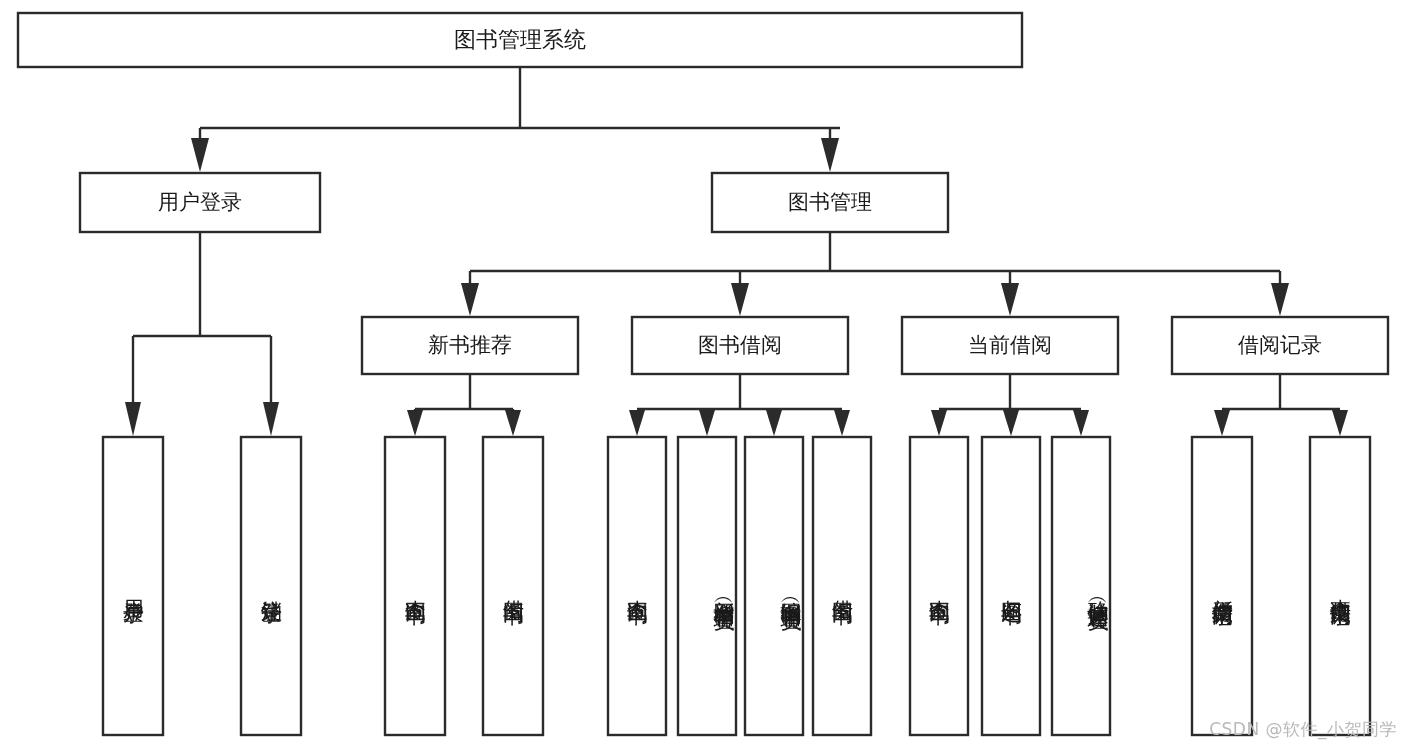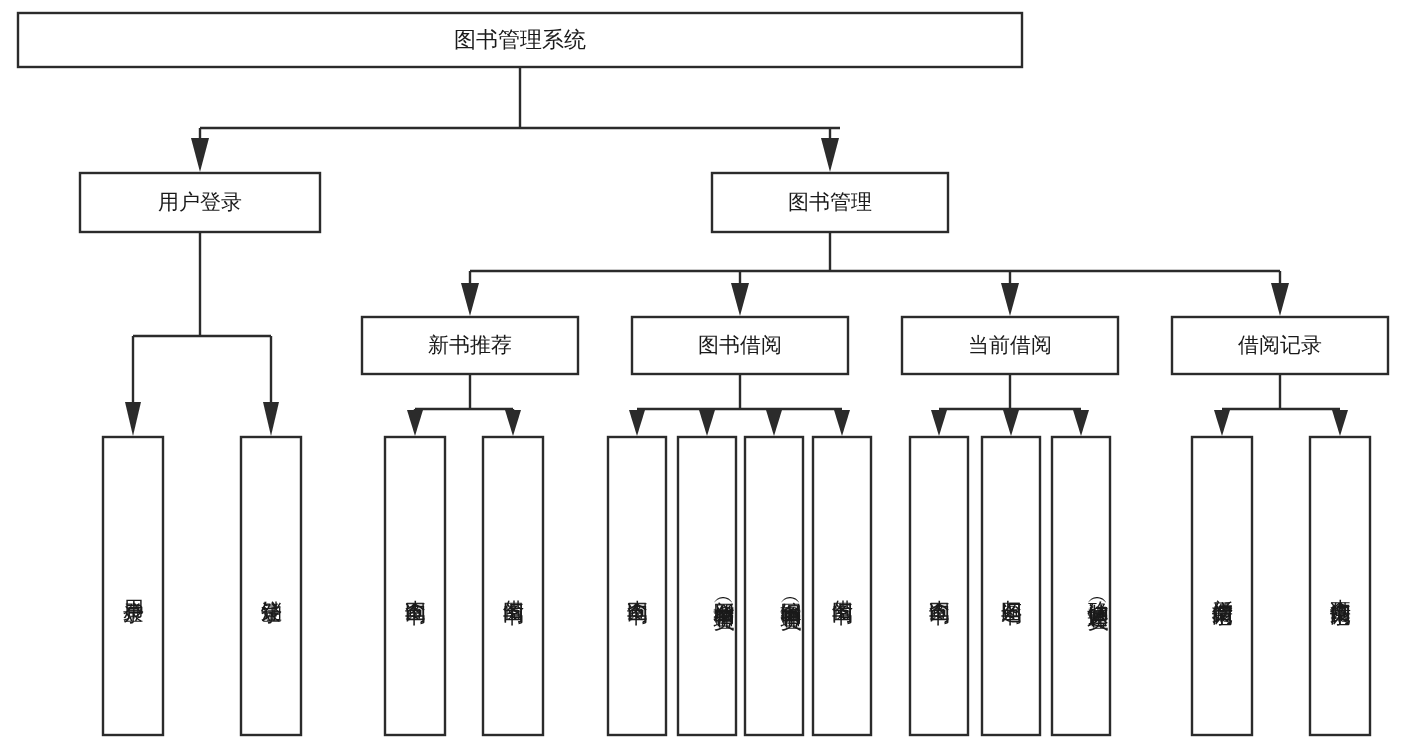--- a/index.html
+++ b/index.html
@@ -204,13 +204,14 @@
   <div class="leaf-label-wrap" style="left:608px;  top:437px; width:58px;  height:298px;">查询图书</div>
   <div class="leaf-label-wrap" style="left:678px;  top:437px; width:58px;  height:298px; align-items:flex-start; padding-top:10px; box-sizing:border-box;">新增图书（管理员）</div>
   <div class="leaf-label-wrap" style="left:745px;  top:437px; width:58px;  height:298px; align-items:flex-start; padding-top:10px; box-sizing:border-box;">编辑图书（管理员）</div>
   <div class="leaf-label-wrap" style="left:813px;  top:437px; width:58px;  height:298px;">借阅图书</div>
   <div class="leaf-label-wrap" style="left:910px;  top:437px; width:58px;  height:298px;">查询图书</div>
   <div class="leaf-label-wrap" style="left:982px;  top:437px; width:58px;  height:298px;">归还图书</div>
   <div class="leaf-label-wrap" style="left:1052px; top:437px; width:58px;  height:298px; align-items:flex-start; padding-top:10px; box-sizing:border-box;">确认归还（管理员）</div>
   <div class="leaf-label-wrap" style="left:1192px; top:437px; width:60px;  height:298px;">新增借阅记录</div>
   <div class="leaf-label-wrap" style="left:1310px; top:437px; width:60px;  height:298px;">查询借阅记录</div>
 
+  <div class="watermark">CSDN @软件_小贺同学</div>
 </div>
 
 </body></html>

